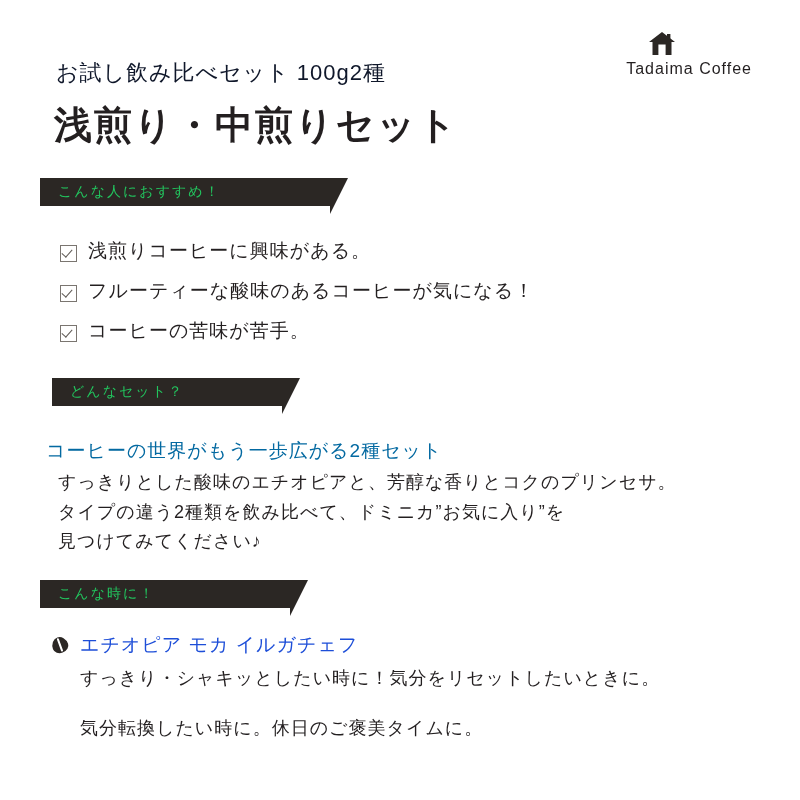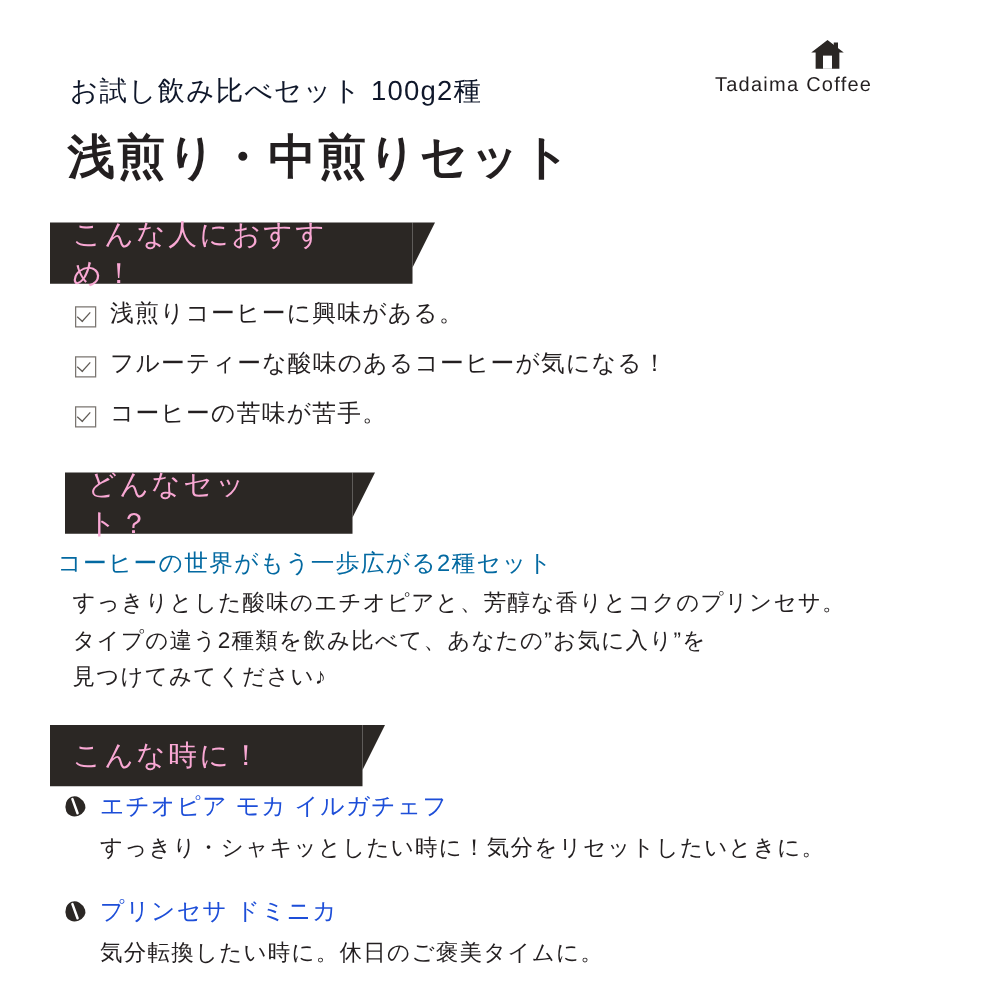--- a/index.html
+++ b/index.html
@@ -20,21 +20,21 @@
     height: 800px;
     box-sizing: border-box;
     padding: 0 40px;
   }
 
   
   .brand {
     position: absolute;
     top: 30px;
     right: 48px;
-    text-align: left;
+    text-align: right;
     width: 180px;
   }
   .brand-mark {
     display: block;
     margin: 0 auto 2px auto;
     width: 30px;
     height: 28px;
   }
   .brand-name {
     font-size: 16px;
@@ -58,24 +58,24 @@
     left: 54px;
     font-size: 38px;
     font-weight: bold;
     letter-spacing: 2px;
     color: #231f20;
   }
 
   
   .ribbon {
     position: absolute;
-    height: 49px;
+    height: 28px;
     background: #2b2724;
-    color: #f9a8d4;
-    font-size: 23px;
+    color: #22c55e;
+    font-size: 14px;
     letter-spacing: 2px;
     display: flex;
     align-items: center;
     padding: 0 34px 0 18px;
     box-sizing: border-box;
   }
   .ribbon::after {
     content: "";
     position: absolute;
     top: 0;
@@ -227,43 +227,36 @@
       <span class="check-box"></span>
       <span>コーヒーの苦味が苦手。</span>
     </div>
   </div>
 
   <div class="ribbon" id="ribbon2">どんなセット？</div>
 
   <div class="set-lead">コーヒーの世界がもう一歩広がる2種セット</div>
   <div class="set-body">
     <div>すっきりとした酸味のエチオピアと、芳醇な香りとコクのプリンセサ。</div>
-    <div>タイプの違う2種類を飲み比べて、あなたの”お気に入り”を</div>
+    <div>タイプの違う2種類を飲み比べて、ドミニカ”お気に入り”を</div>
     <div>見つけてみてください♪</div>
   </div>
 
   <div class="ribbon" id="ribbon3">こんな時に！</div>
 
   <div class="when-list">
     <div class="when-item">
       <div class="when-head">
         <span class="bean-icon">
           <span class="bean-body"></span>
             <span class="bean-slit"></span>
         </span>
         <span>エチオピア モカ イルガチェフ</span>
       </div>
       <div class="when-desc">すっきり・シャキッとしたい時に！気分をリセットしたいときに。</div>
     </div>
 
     <div class="when-item">
-      <div class="when-head">
-        <span class="bean-icon">
-          <span class="bean-body"></span>
-            <span class="bean-slit"></span>
-        </span>
-        <span>プリンセサ ドミニカ</span>
-      </div>
       <div class="when-desc">気分転換したい時に。休日のご褒美タイムに。</div>
     </div>
   </div>
 
 </div>
 
 </body></html>

